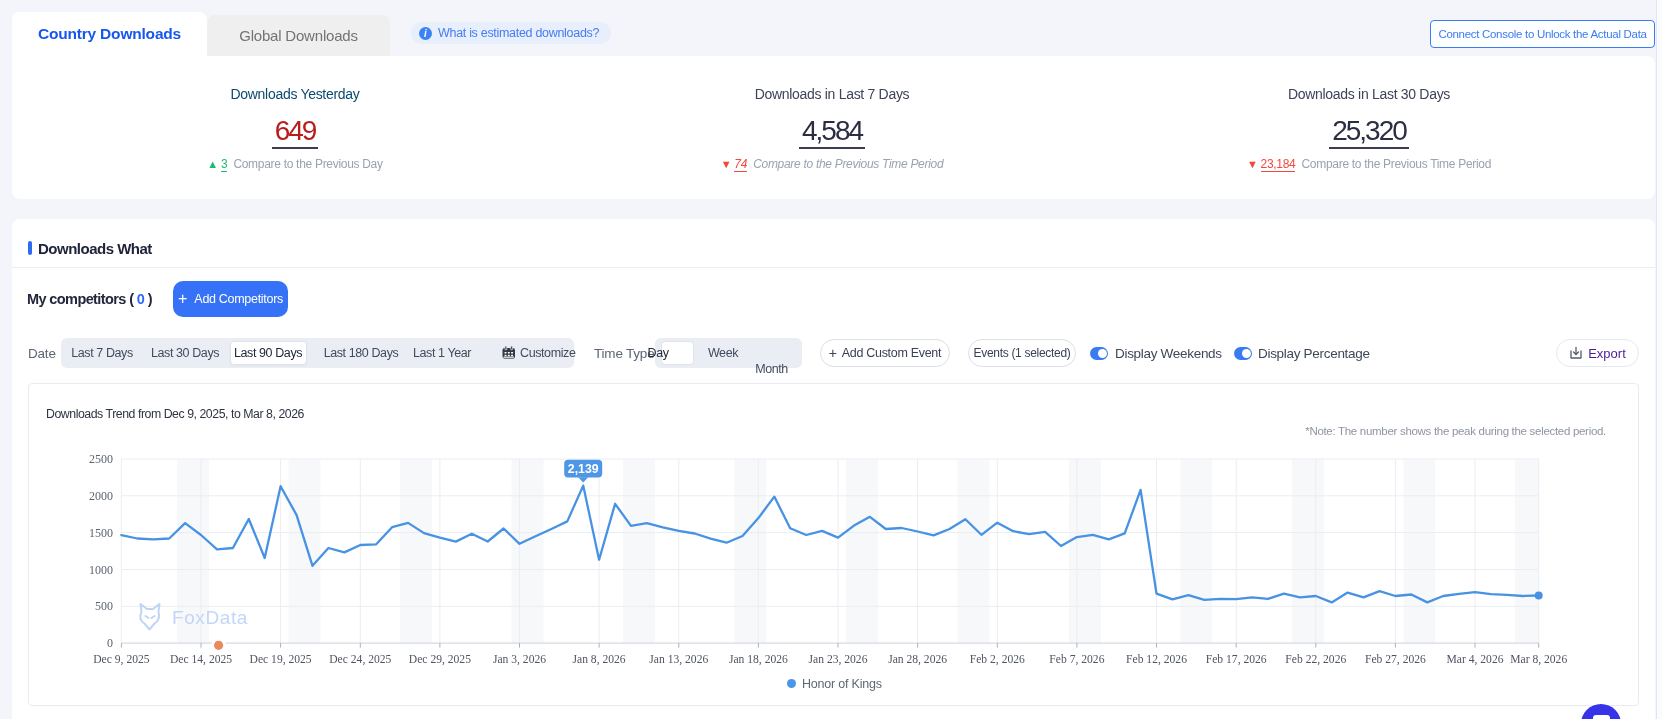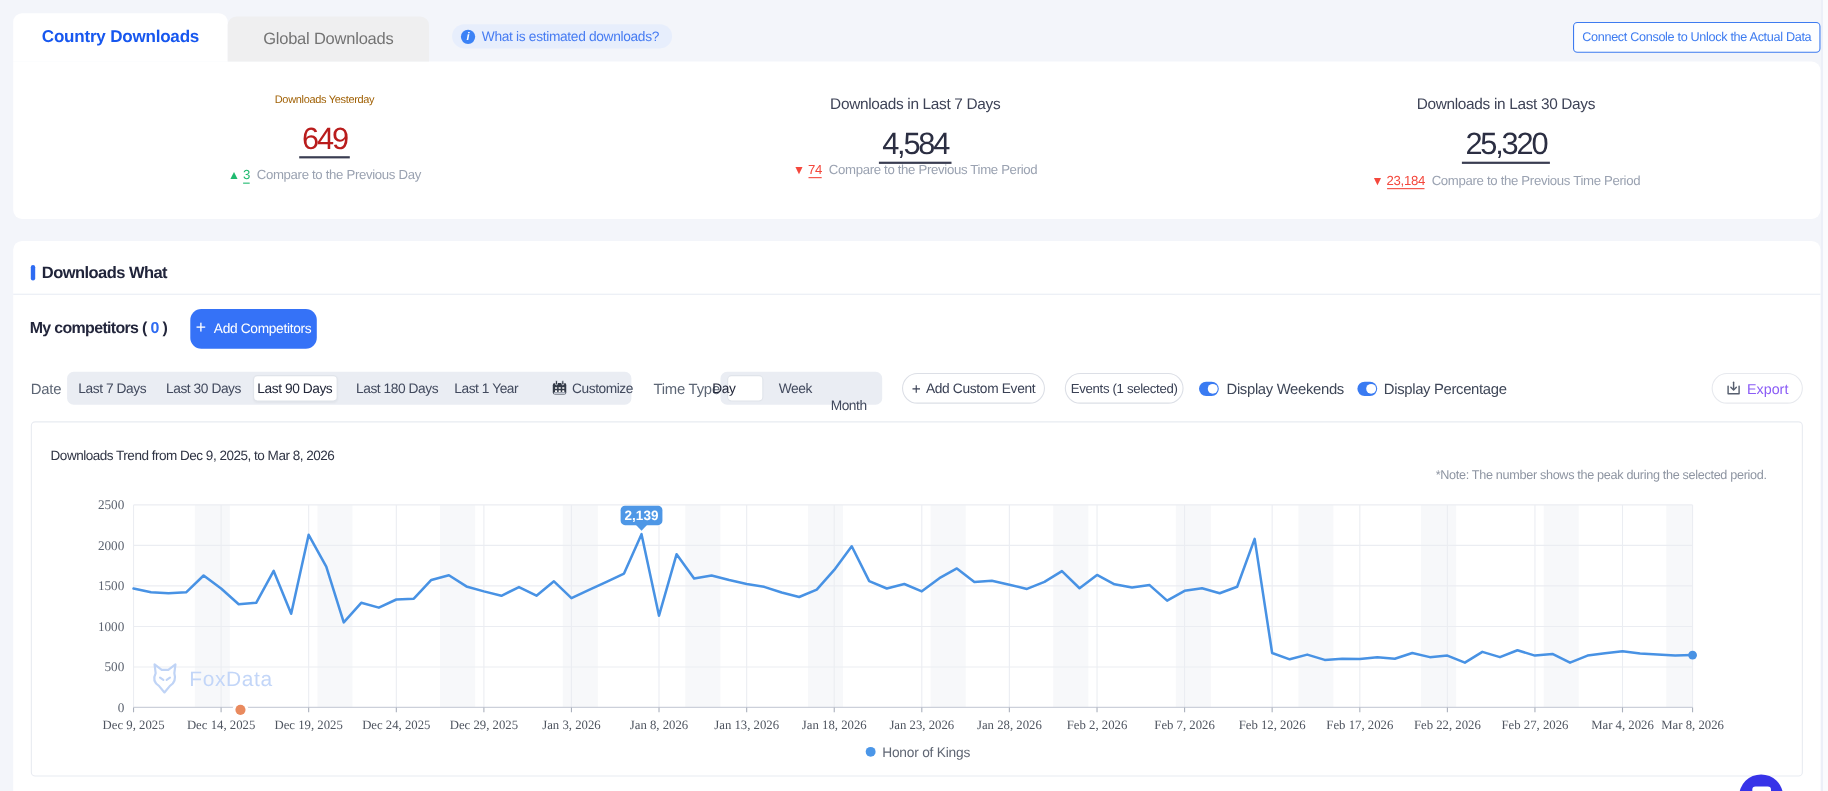--- a/index.html
+++ b/index.html
@@ -15,29 +15,29 @@
   <div style="position:absolute;left:207px;top:15px;width:183px;height:41px;background:#efeff0;border-radius:8px 8px 0 0;text-align:center;line-height:41px;font-size:15px;color:#737373;letter-spacing:-0.2px;">Global Downloads</div>
 
   <div style="position:absolute;left:411px;top:22px;height:22px;border-radius:11px;background:#e7eefc;display:flex;align-items:center;padding:0 12px 0 8px;">
     <span style="width:13px;height:13px;border-radius:50%;background:#3b82f6;color:#fff;font-size:10px;font-style:italic;font-weight:bold;text-align:center;line-height:13px;display:inline-block;">i</span>
     <span style="margin-left:6px;font-size:12.5px;color:#477cf2;letter-spacing:-0.3px;">What is estimated downloads?</span>
   </div>
 
   <div style="position:absolute;left:1430px;top:20px;width:225px;height:28px;border:1px solid #3d7bf0;border-radius:4px;background:#fdfeff;text-align:center;line-height:26px;font-size:11.5px;color:#3d7bf0;letter-spacing:-0.3px;">Connect Console to Unlock the Actual Data</div>
 
   <div style="position:absolute;left:21px;top:86px;width:548px;text-align:center;">
-    <div style="font-size:10px;color:#a16207;letter-spacing:-0.3px;">Downloads Yesterday</div>
+    <div style="font-size:14px;color:#0c4a6e;letter-spacing:-0.3px;">Downloads Yesterday</div>
     <div style="margin-top:13px;"><span style="font-size:28px;letter-spacing:-2px;color:#b91c1c;border-bottom:2px solid #3a3d52;padding:0 3px 1px;">649</span></div>
     <div style="margin-top:10px;font-size:12px;color:#9aa2b1;letter-spacing:-0.3px;"><span style="color:#1fba6f;font-size:11px;">▲</span>&nbsp;<span style="color:#1fba6f;border-bottom:1px solid #1fba6f;">3</span>&nbsp;&nbsp;Compare to the Previous Day</div>
   </div>
 
   <div style="position:absolute;left:558px;top:86px;width:548px;text-align:center;">
     <div style="font-size:14px;color:#3e4357;letter-spacing:-0.3px;">Downloads in Last 7 Days</div>
     <div style="margin-top:13px;"><span style="font-size:28px;letter-spacing:-2px;color:#2b2e42;border-bottom:2px solid #3a3d52;padding:0 3px 1px;">4,584</span></div>
-    <div style="font-size:12px;color:#9aa2b1;letter-spacing:-0.3px;"><span style="color:#f4473c;font-size:11px;">▼</span>&nbsp;<span style="color:#f4473c;border-bottom:1px solid #f4473c;">74</span>&nbsp;&nbsp;Compare to the Previous Time Period</div>
+    <div style="margin-top:10px;font-size:12px;color:#9aa2b1;letter-spacing:-0.3px;font-style:italic;"><span style="color:#f4473c;font-size:11px;">▼</span>&nbsp;<span style="color:#f4473c;border-bottom:1px solid #f4473c;">74</span>&nbsp;&nbsp;Compare to the Previous Time Period</div>
   </div>
 
   <div style="position:absolute;left:1095px;top:86px;width:548px;text-align:center;">
     <div style="font-size:14px;color:#3e4357;letter-spacing:-0.3px;">Downloads in Last 30 Days</div>
     <div style="margin-top:13px;"><span style="font-size:28px;letter-spacing:-2px;color:#2b2e42;border-bottom:2px solid #3a3d52;padding:0 3px 1px;">25,320</span></div>
     <div style="margin-top:10px;font-size:12px;color:#9aa2b1;letter-spacing:-0.3px;"><span style="color:#f4473c;font-size:11px;">▼</span>&nbsp;<span style="color:#f4473c;border-bottom:1px solid #f4473c;text-align:right;">23,184</span>&nbsp;&nbsp;Compare to the Previous Time Period</div>
   </div>
 
   <div class="card" style="left:12px;top:219px;width:1643px;height:500px;border-radius:8px 8px 0 0;"></div>
   <div style="position:absolute;left:28px;top:241px;width:3.5px;height:14px;background:#2e6bf2;border-radius:2px;"></div>
@@ -85,21 +85,21 @@
   <div style="position:absolute;left:820px;top:339px;width:130px;height:28px;border:1px solid #dcdfe6;border-radius:14px;background:#fff;display:flex;align-items:center;justify-content:center;font-size:12.5px;color:#3a4155;letter-spacing:-0.3px;"><span style="font-size:14px;margin-right:5px;">+</span>Add Custom Event</div>
   <div style="position:absolute;left:968px;top:339px;width:108px;height:28px;border:1px solid #dcdfe6;border-radius:14px;background:#fff;text-align:center;line-height:26px;font-size:12px;color:#3a4155;letter-spacing:-0.3px;">Events (1 selected)</div>
   <div style="position:absolute;left:1090px;top:347px;width:18px;height:13px;border-radius:6.5px;background:#3a7bf2;">
       <span style="position:absolute;right:1.5px;top:2px;width:9px;height:9px;border-radius:50%;background:#fff;"></span>
     </div>
   <div style="position:absolute;left:1115px;top:346px;font-size:13.5px;color:#3f4758;letter-spacing:-0.3px;">Display Weekends</div>
   <div style="position:absolute;left:1234px;top:347px;width:18px;height:13px;border-radius:6.5px;background:#3a7bf2;">
       <span style="position:absolute;right:1.5px;top:2px;width:9px;height:9px;border-radius:50%;background:#fff;"></span>
     </div>
   <div style="position:absolute;left:1258px;top:346px;font-size:13.5px;color:#3f4758;letter-spacing:-0.3px;">Display Percentage</div>
-  <div style="position:absolute;left:1556px;top:339px;width:83px;height:28px;border:1px solid #e7e9ee;border-radius:14px;background:#fff;display:flex;align-items:center;justify-content:center;font-size:13px;color:#8b5cf6;">
+  <div style="position:absolute;left:1556px;top:339px;width:83px;height:28px;border:1px solid #e7e9ee;border-radius:14px;background:#fff;display:flex;align-items:center;justify-content:center;font-size:13px;color:#4c1d95;">
     <svg width="14" height="14" viewBox="0 0 14 14" style="margin-right:5px;">
         <g fill="none" stroke="#565e6e" stroke-width="1.3" stroke-linecap="round" stroke-linejoin="round">
           <path d="M2 5 L2 12 L12 12 L12 5"></path>
           <path d="M7 1.5 L7 8"></path>
           <path d="M4.5 6 L7 8.5 L9.5 6"></path>
         </g>
       </svg>Export</div>
 
   <div style="position:absolute;left:28px;top:383px;width:1611px;height:323px;border:1px solid #e8ebf1;border-radius:4px;background:#fff;"></div>
   <svg width="1611" height="323" viewBox="28 383 1611 323" style="position:absolute;left:28px;top:383px;">

